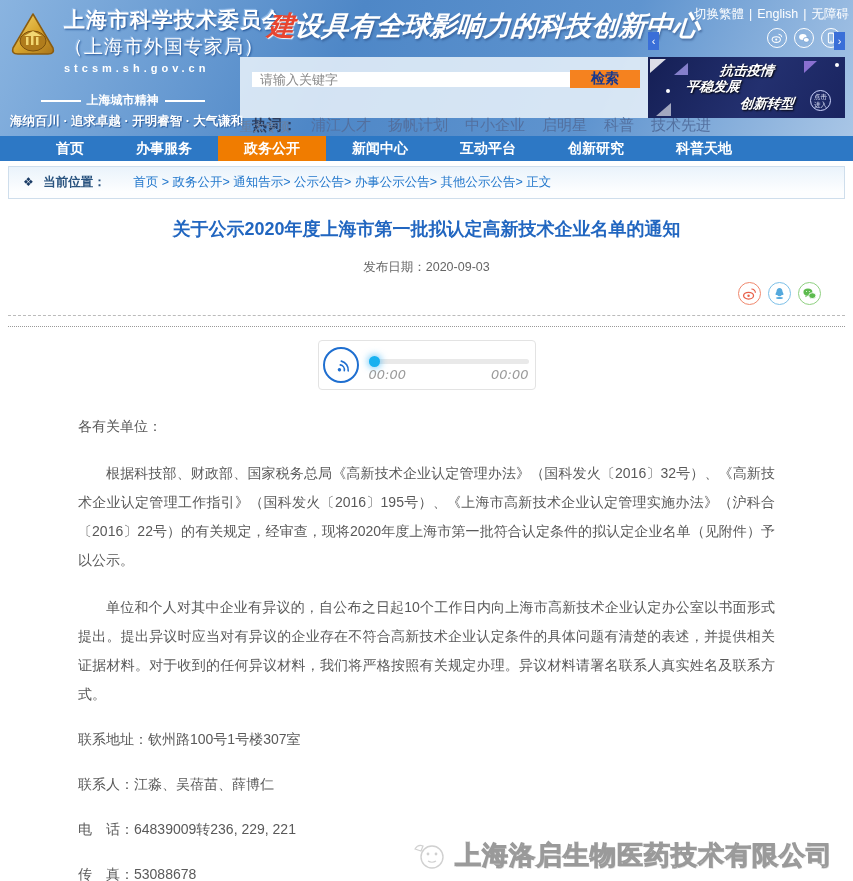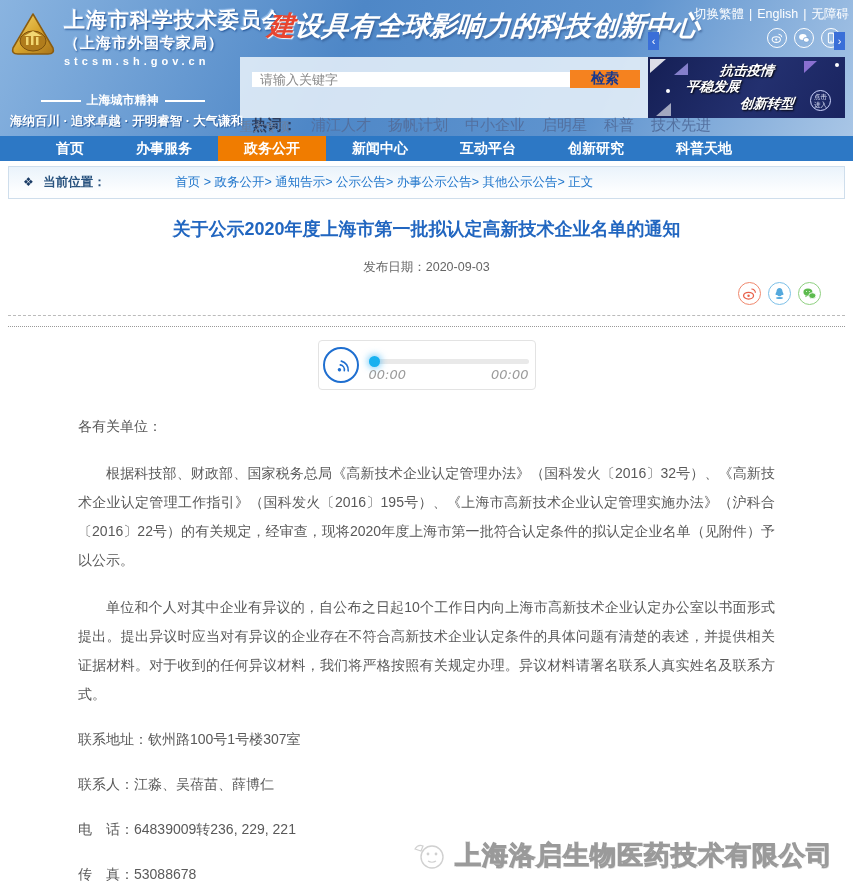--- a/index.html
+++ b/index.html
@@ -13,21 +13,21 @@
   .site-header {
     position:relative; width:853px; height:136px;
     background:linear-gradient(115deg,#8ab4e0 0%,#4e87c7 40%,#5f94cf 70%,#a9c6e6 100%);
     overflow:visible; z-index:5;
   }
   .logo-block { position:absolute; left:8px; top:6px; display:flex; }
   .logo-emblem { width:50px; height:50px; margin-top:4px; }
   .org-names { margin-left:6px; color:#fff; }
   .org-line1 { font-size:21px; font-weight:bold; letter-spacing:1px;
     text-shadow:1px 1px 2px #1d4f93, -1px -1px 1px #9cc4ef; }
-  .org-line2 { font-size:15px; font-weight:bold; letter-spacing:1px;
+  .org-line2 { font-size:19px; font-weight:normal; letter-spacing:1px;
     text-shadow:1px 1px 2px #1d4f93, -1px -1px 1px #9cc4ef; }
   .org-domain { font-size:11px; font-weight:bold; letter-spacing:4px; margin-top:2px; }
   .spirit { position:absolute; left:10px; top:92px; width:225px; color:#fff; text-align:center; }
   .spirit-title { font-size:12px; font-weight:bold; display:flex; align-items:center; gap:6px; justify-content:center;}
   .spirit-title:before,.spirit-title:after { content:""; flex:0 0 40px; height:2px; background:#fff; }
   .spirit-motto { font-size:12.5px; font-weight:bold; margin-top:4px; white-space:nowrap;
     text-shadow:1px 1px 1px #2b5d9d; }
   .slogan { position:absolute; left:268px; top:8px; width:370px; color:#fff;
     font-size:27px; font-weight:bold; font-style:italic; white-space:nowrap;
     transform:skewX(-4deg); text-shadow:1px 2px 2px rgba(30,60,110,.45);
@@ -81,21 +81,21 @@
   .main-nav { width:853px; height:25px; background:#2d78c5; display:flex; padding-left:30px; }
   .nav-item { color:#fff; font-size:14px; font-weight:bold; line-height:25px;
     padding:0 26px; text-decoration:none; }
   .nav-item.active { background:#f07c00; }
   
   .crumb-wrap { padding:5px 8px 4px 8px; background:#fff; }
   .crumb-box { border:1px solid #cfdeec; background:linear-gradient(180deg,#eaf3fb 0%,#fdfeff 80%);
     padding:7px 14px; font-size:12.5px; color:#2277cc; }
   .crumb-icon { color:#1b3c66; margin-right:6px; font-size:12px; }
   .crumb-label { color:#29537f; margin-right:24px;font-weight:bold; }
-  .crumb-path { color:#2277cc;margin-left:42px; }
+  .crumb-path { color:#2277cc; }
   
   .article { position:relative; padding:0 8px; }
   .article-title { text-align:center; color:#2166c0; font-size:18px; font-weight:bold;
     margin-top:14px; }
   .article-date { text-align:center; color:#666; font-size:12.5px; margin-top:18px; }
   .share-row { display:flex; justify-content:flex-end; gap:7px; padding-right:24px; margin-top:6px; }
   .sicon { width:23px; height:23px; border-radius:50%; display:flex; align-items:center;
     justify-content:center; cursor:pointer; background:#fff; }
   .sicon.weibo  { border:1px solid #f0876c; }
   .sicon.qq     { border:1px solid #7cc0e8; }

